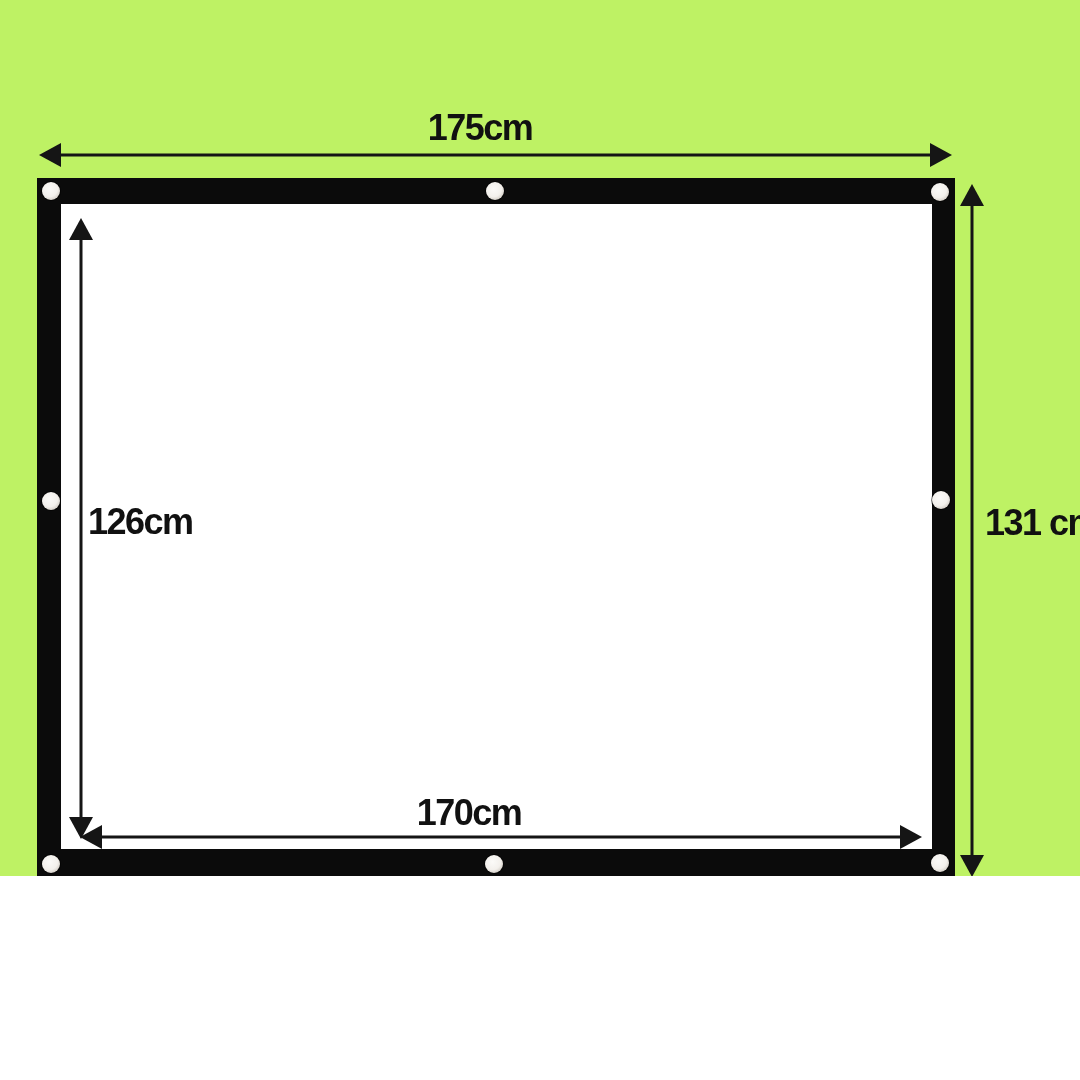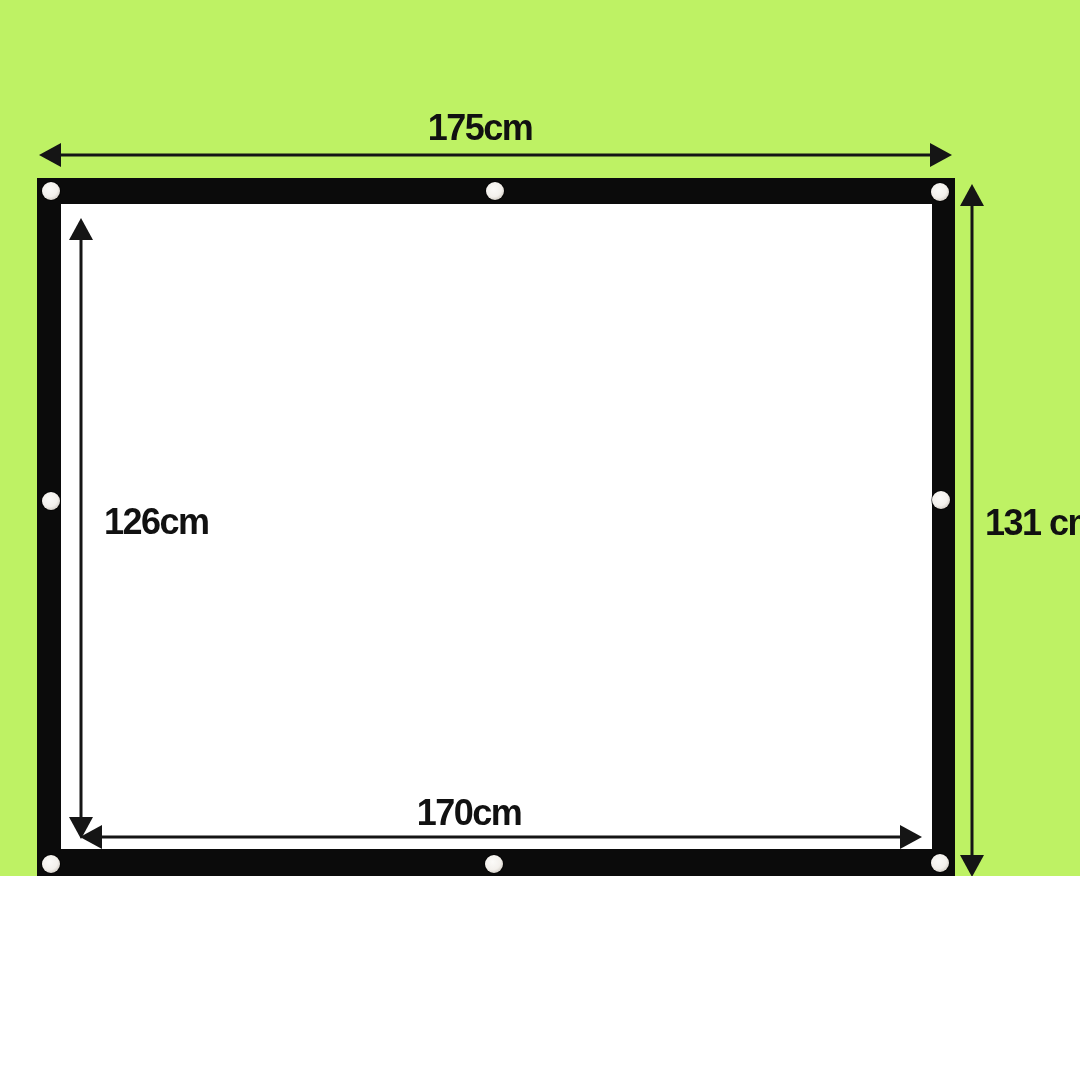--- a/index.html
+++ b/index.html
@@ -60,21 +60,21 @@
     position: absolute;
     color: #111111;
     font-weight: 700;
     font-size: 36px;
     letter-spacing: -1.5px;
     white-space: nowrap;
     line-height: 1;
   }
   .label-top    { left: 480px; top: 110px; transform: translateX(-50%); }
   .label-right  { left: 985px; top: 505px; }
-  .label-inner-h{ left: 104px;  top: 504px; text-align: right; }
+  .label-inner-h{ left: 88px;  top: 504px; text-align: right; }
   .label-bottom { left: 469px; top: 795px; transform: translateX(-50%); }
 </style>
 </head>
 <body>
 
 <div class="canvas">
 
   <div class="frame">
     <div class="screen-surface"></div>
   </div>

